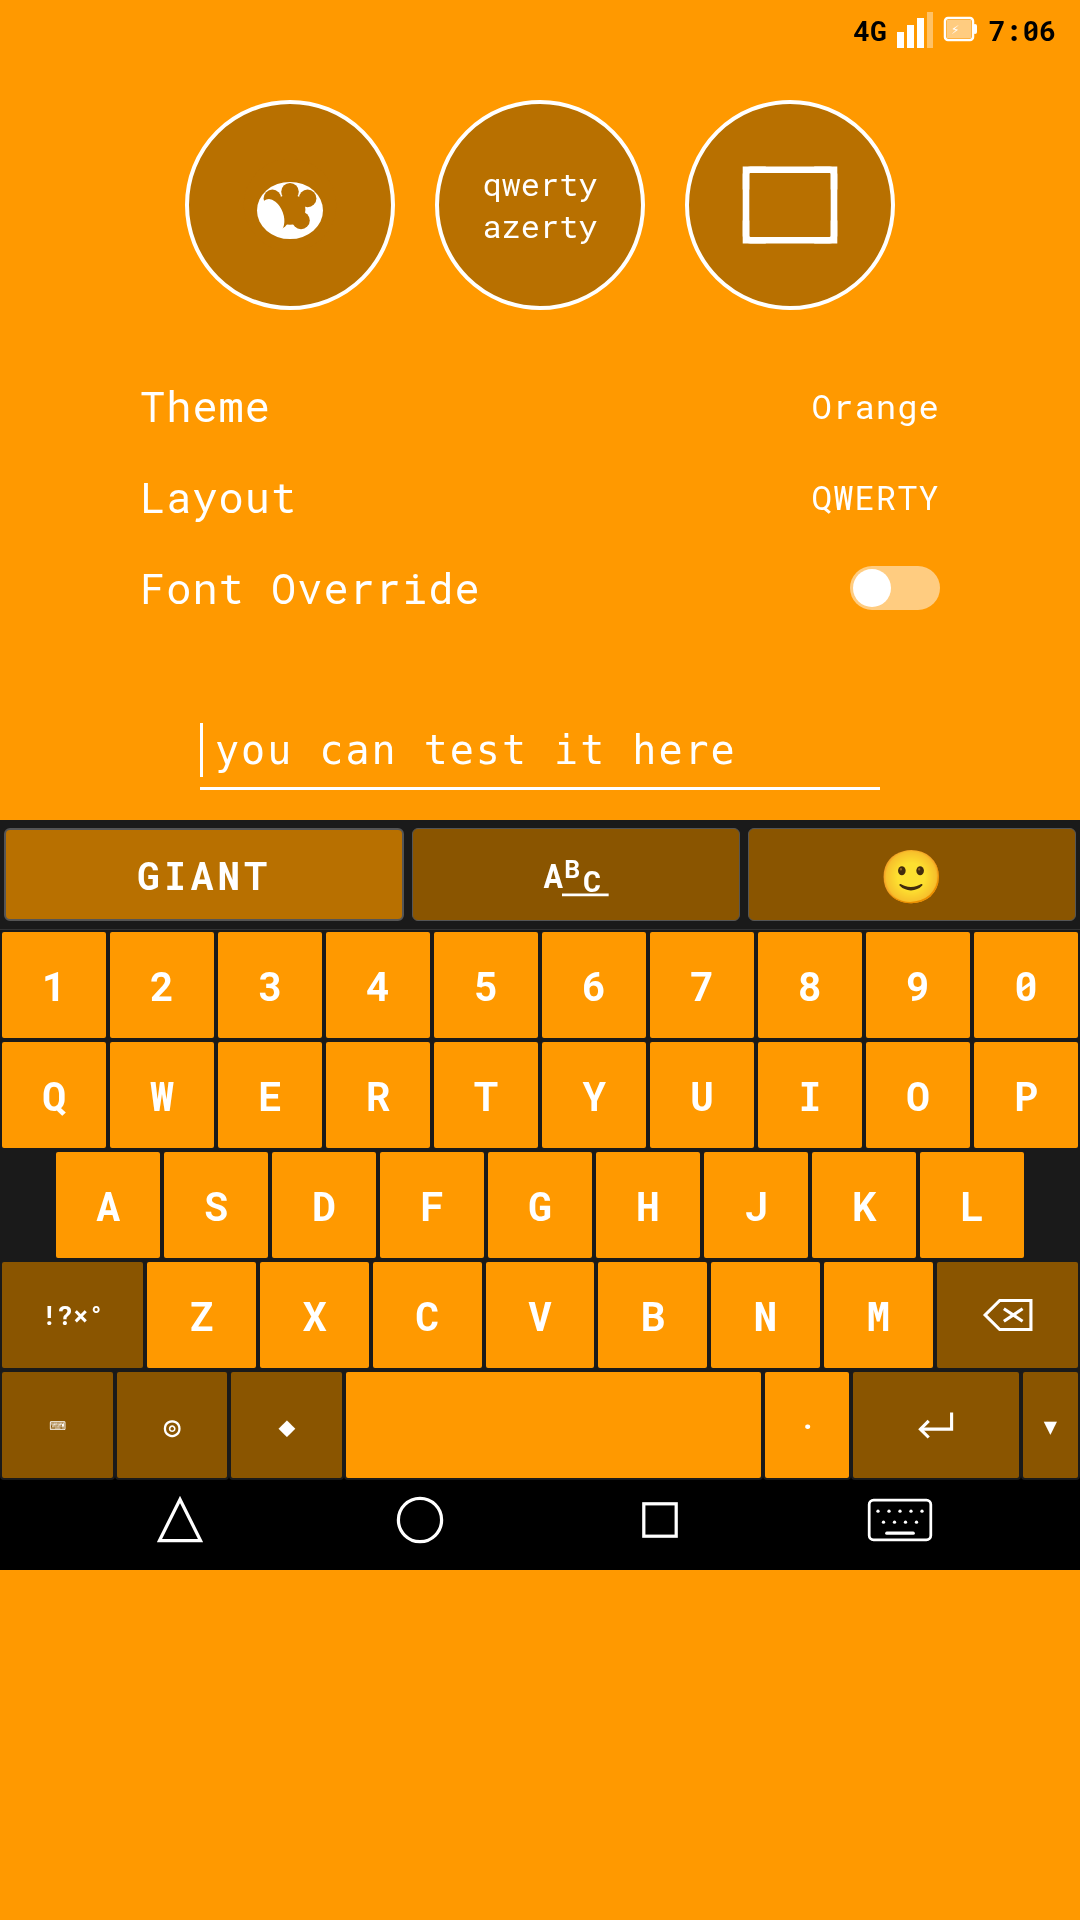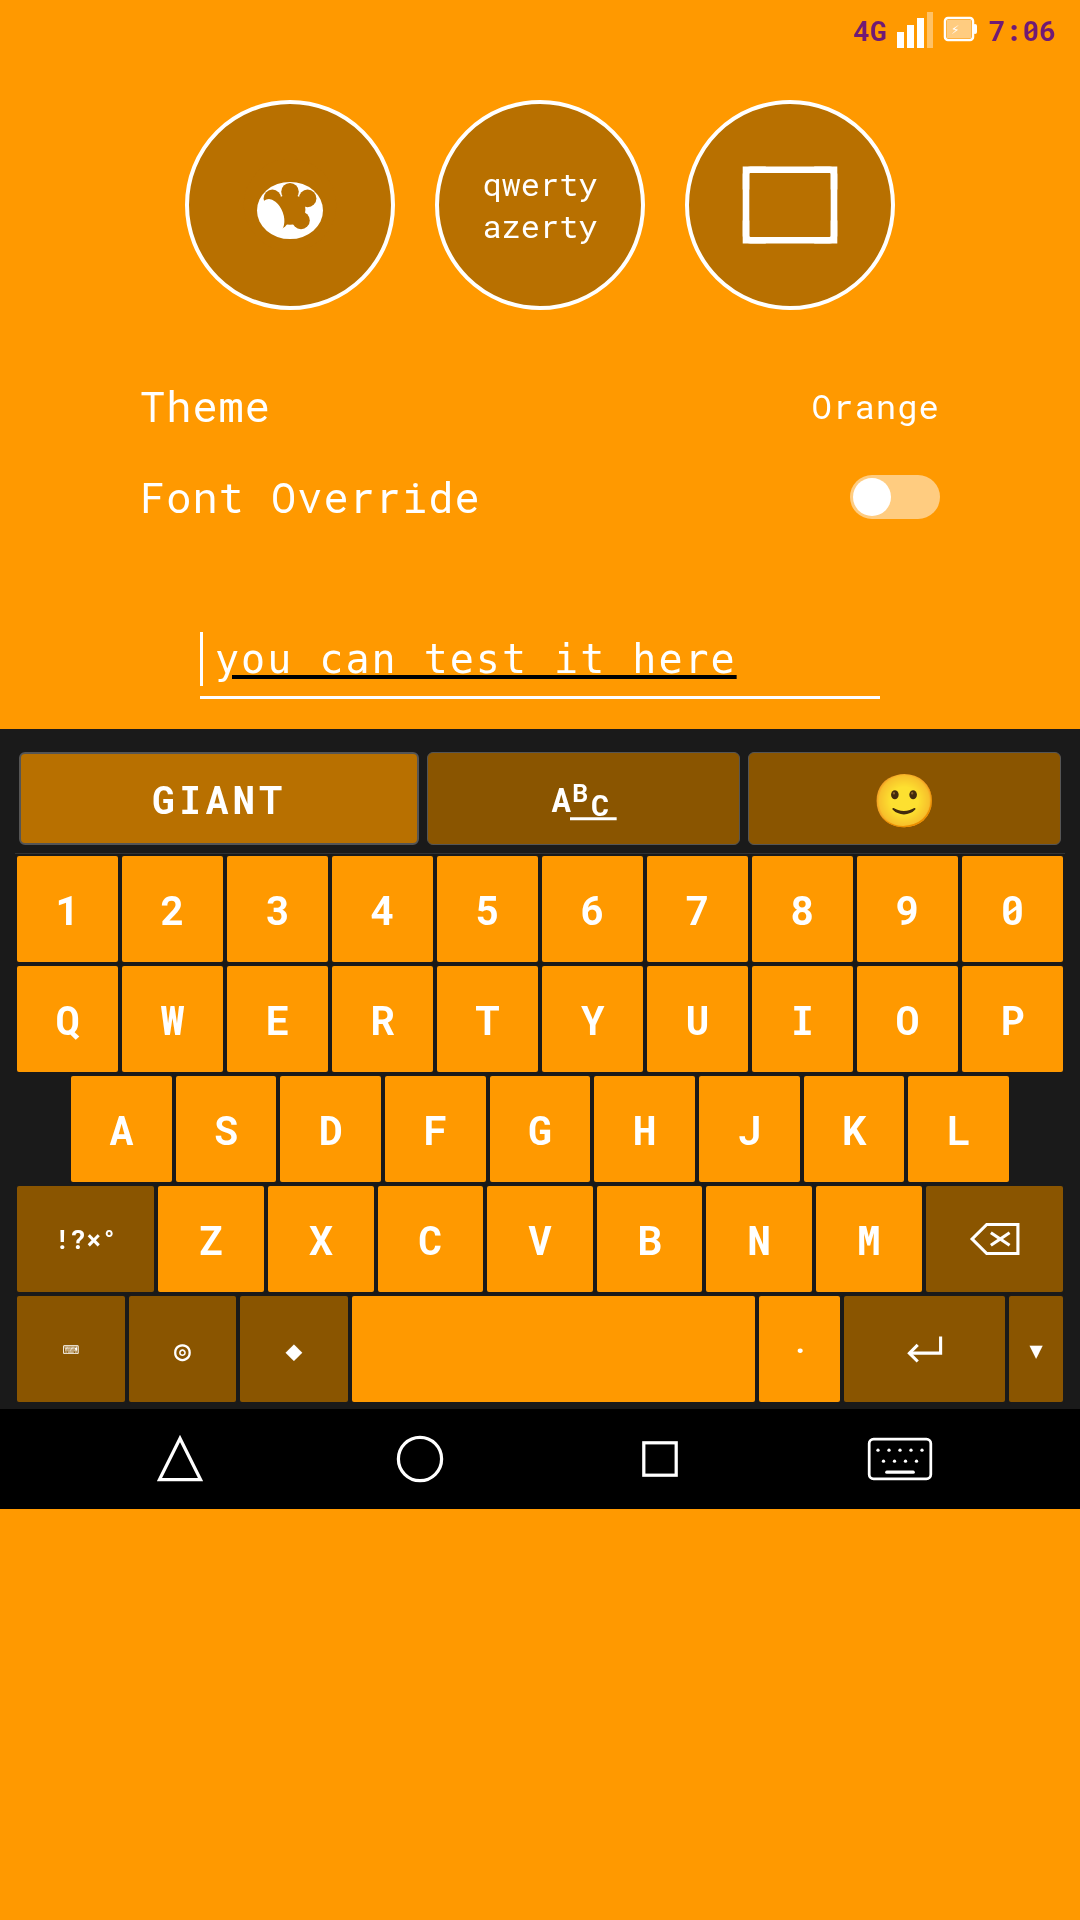--- a/index.html
+++ b/index.html
@@ -20,21 +20,21 @@
       padding: 8px 24px;
       background: #f90;
       height: 60px;
     }
     .status-bar-right {
       display: flex;
       align-items: center;
       gap: 10px;
     }
     .status-text {
-      color: #701a75;
+      color: #000000;
       font-size: 28px;
       font-weight: bold;
     }
 
     
     .top-icons {
       display: flex;
       justify-content: center;
       align-items: center;
       gap: 40px;
@@ -111,40 +111,39 @@
       justify-content: center;
       align-items: flex-end;
       padding: 60px 80px 30px;
     }
     .test-input-wrapper {
       display: flex;
       align-items: center;
       border-bottom: 3px solid white;
       width: 680px;
       padding: 10px 0;
-      text-decoration: underline;
     }
     .cursor-bar {
       width: 3px;
       height: 54px;
       background: white;
       margin-right: 12px;
       flex-shrink: 0;
     }
     .test-input-text {
       color: white;
       font-size: 40px;
       letter-spacing: 2px;
       font-family: monospace;
     }
 
     
     .keyboard-area {
       background: #1a1a1a;
-      padding: 15px;
+      padding: 0;
       text-align: right;
     }
 
     
     .suggestion-bar {
       display: flex;
       height: 110px;
       border-bottom: 1px solid #333;
     }
     .suggestion-giant {
@@ -288,20 +287,24 @@
       <polyline points="10,64 10,82 28,82" fill="none" stroke="white" stroke-width="6"></polyline>
       <polyline points="72,82 90,82 90,64" fill="none" stroke="white" stroke-width="6"></polyline>
     </svg>
   </div>
 </div>
 
 <div class="settings-area">
   <div class="setting-row">
     <span class="setting-label">Theme</span>
     <span class="setting-value">Orange</span>
+  </div>
+  <div class="setting-row">
+    <span class="setting-label">Layout</span>
+    <span class="setting-value">QWERTY</span>
   </div>
   <div class="setting-row">
     <span class="setting-label">Font Override</span>
     <div class="toggle-container">
       <div class="toggle-track">
         <div class="toggle-thumb"></div>
       </div>
     </div>
   </div>
 </div>

